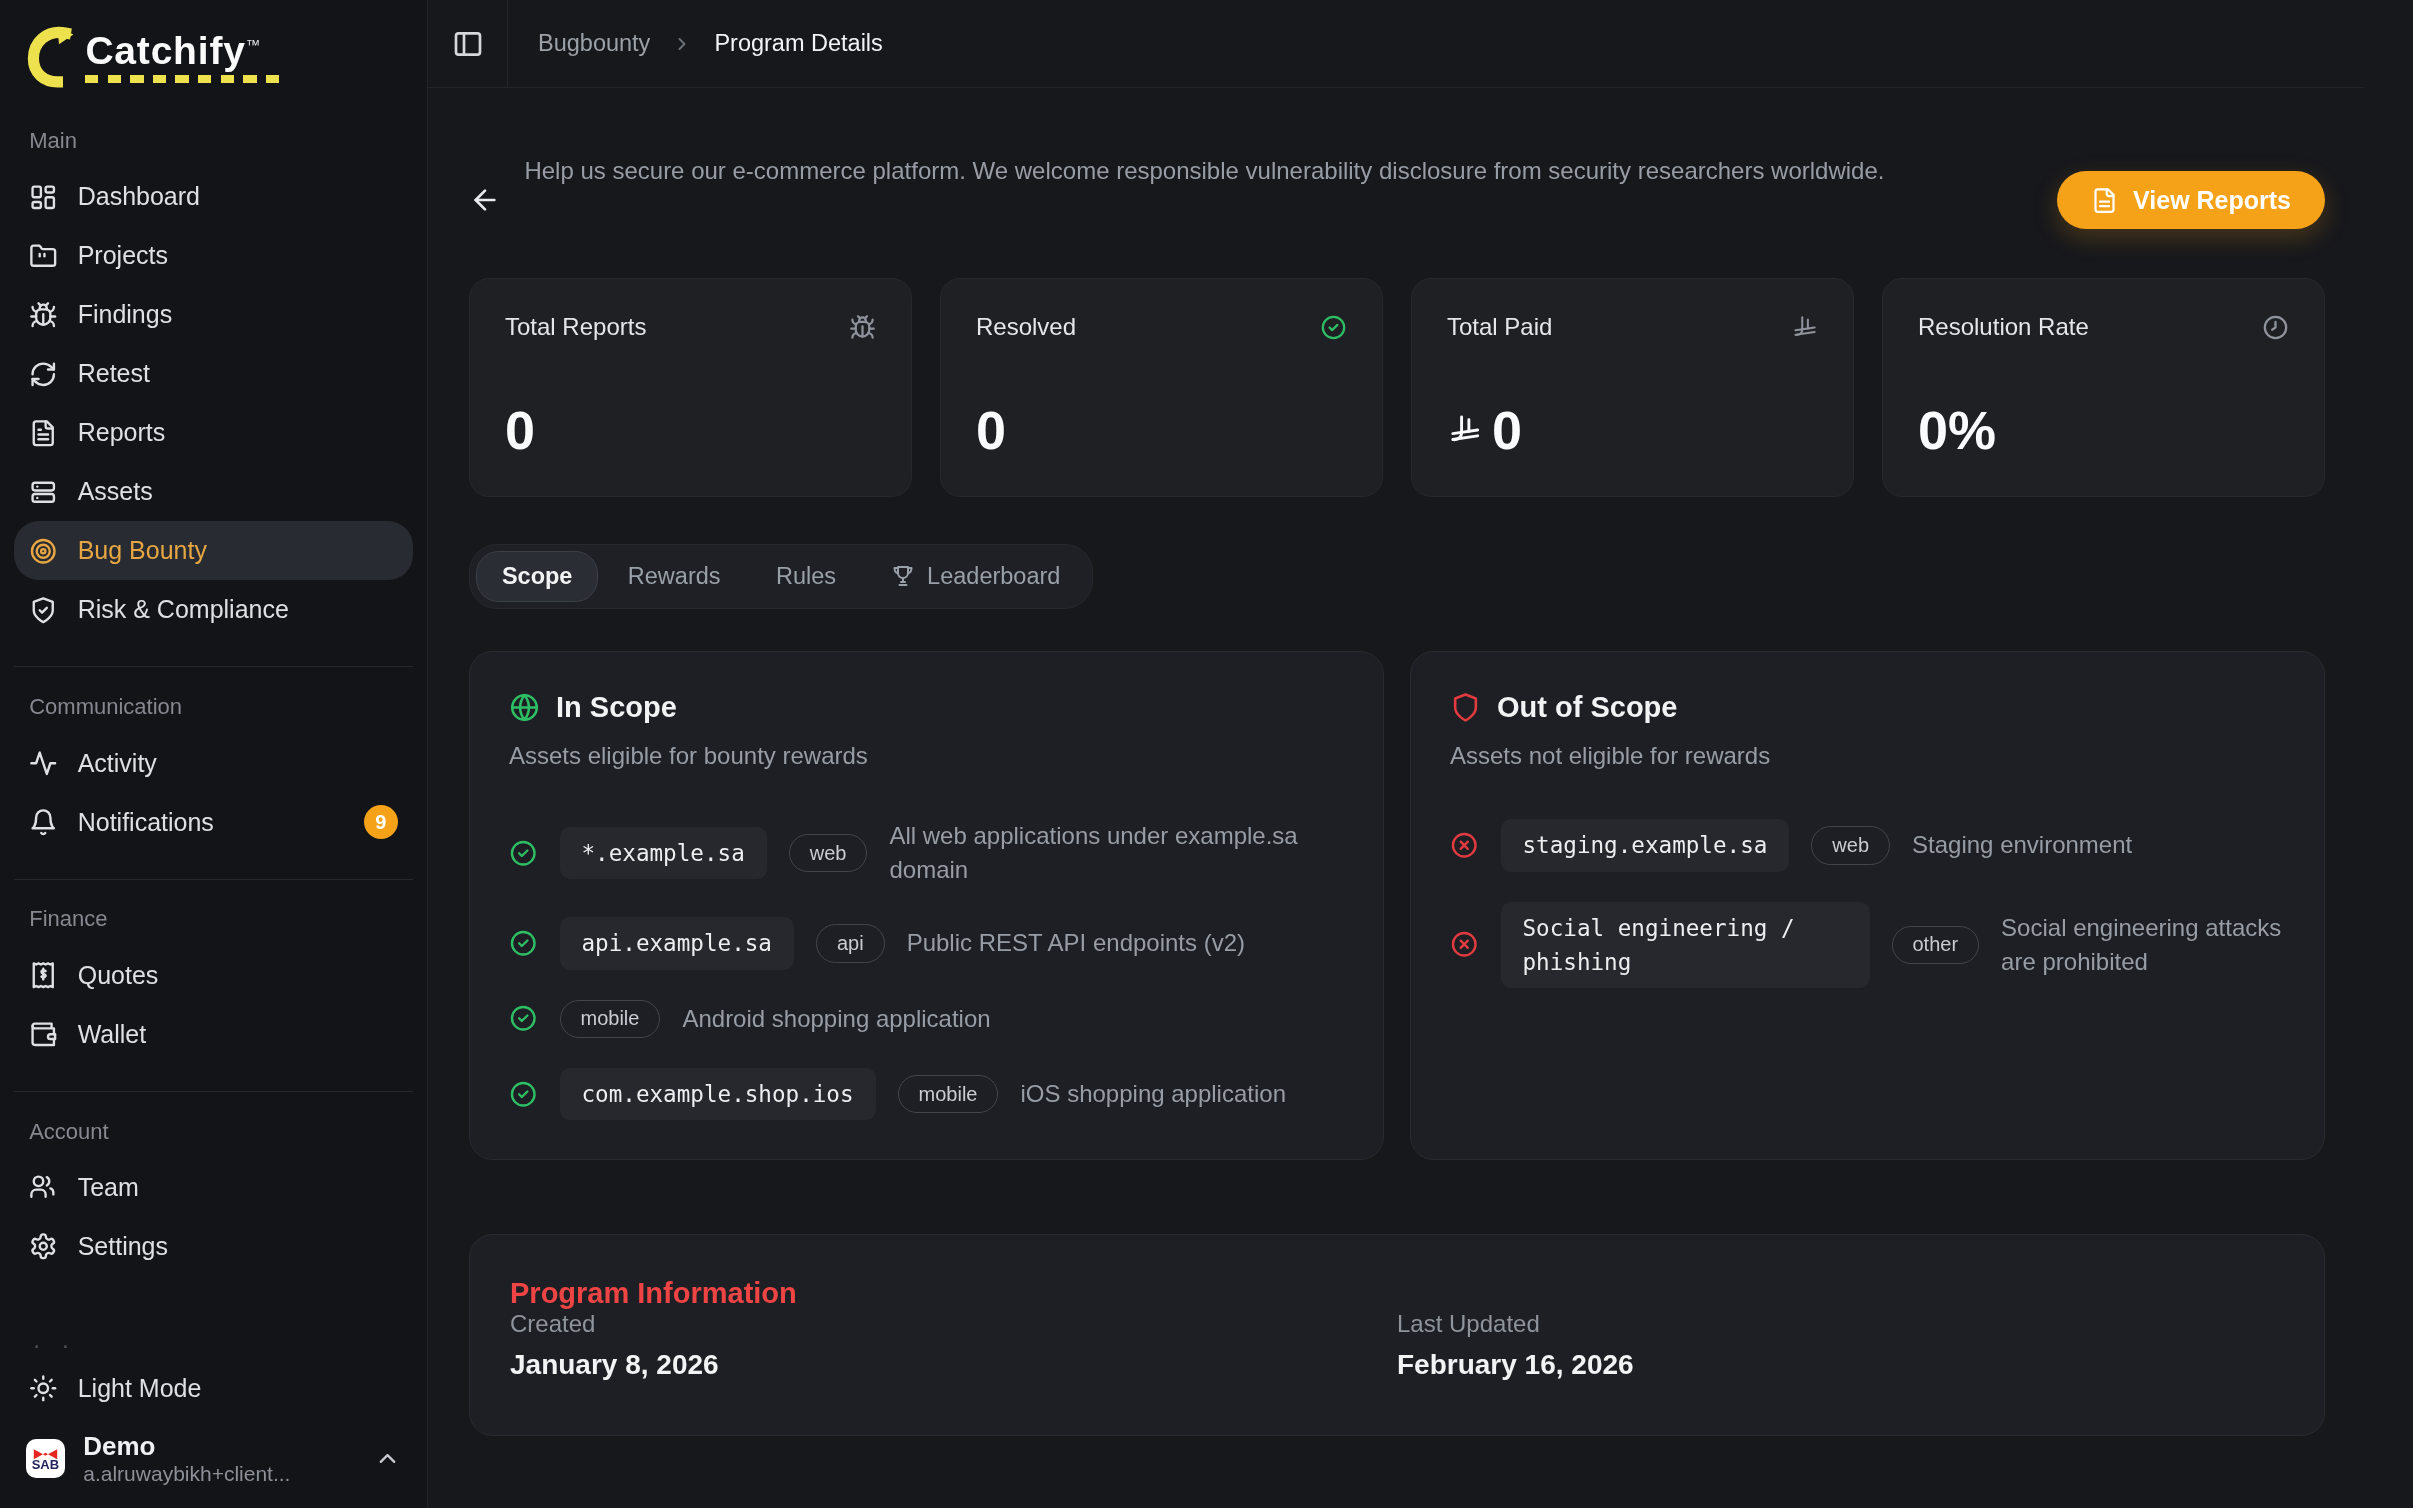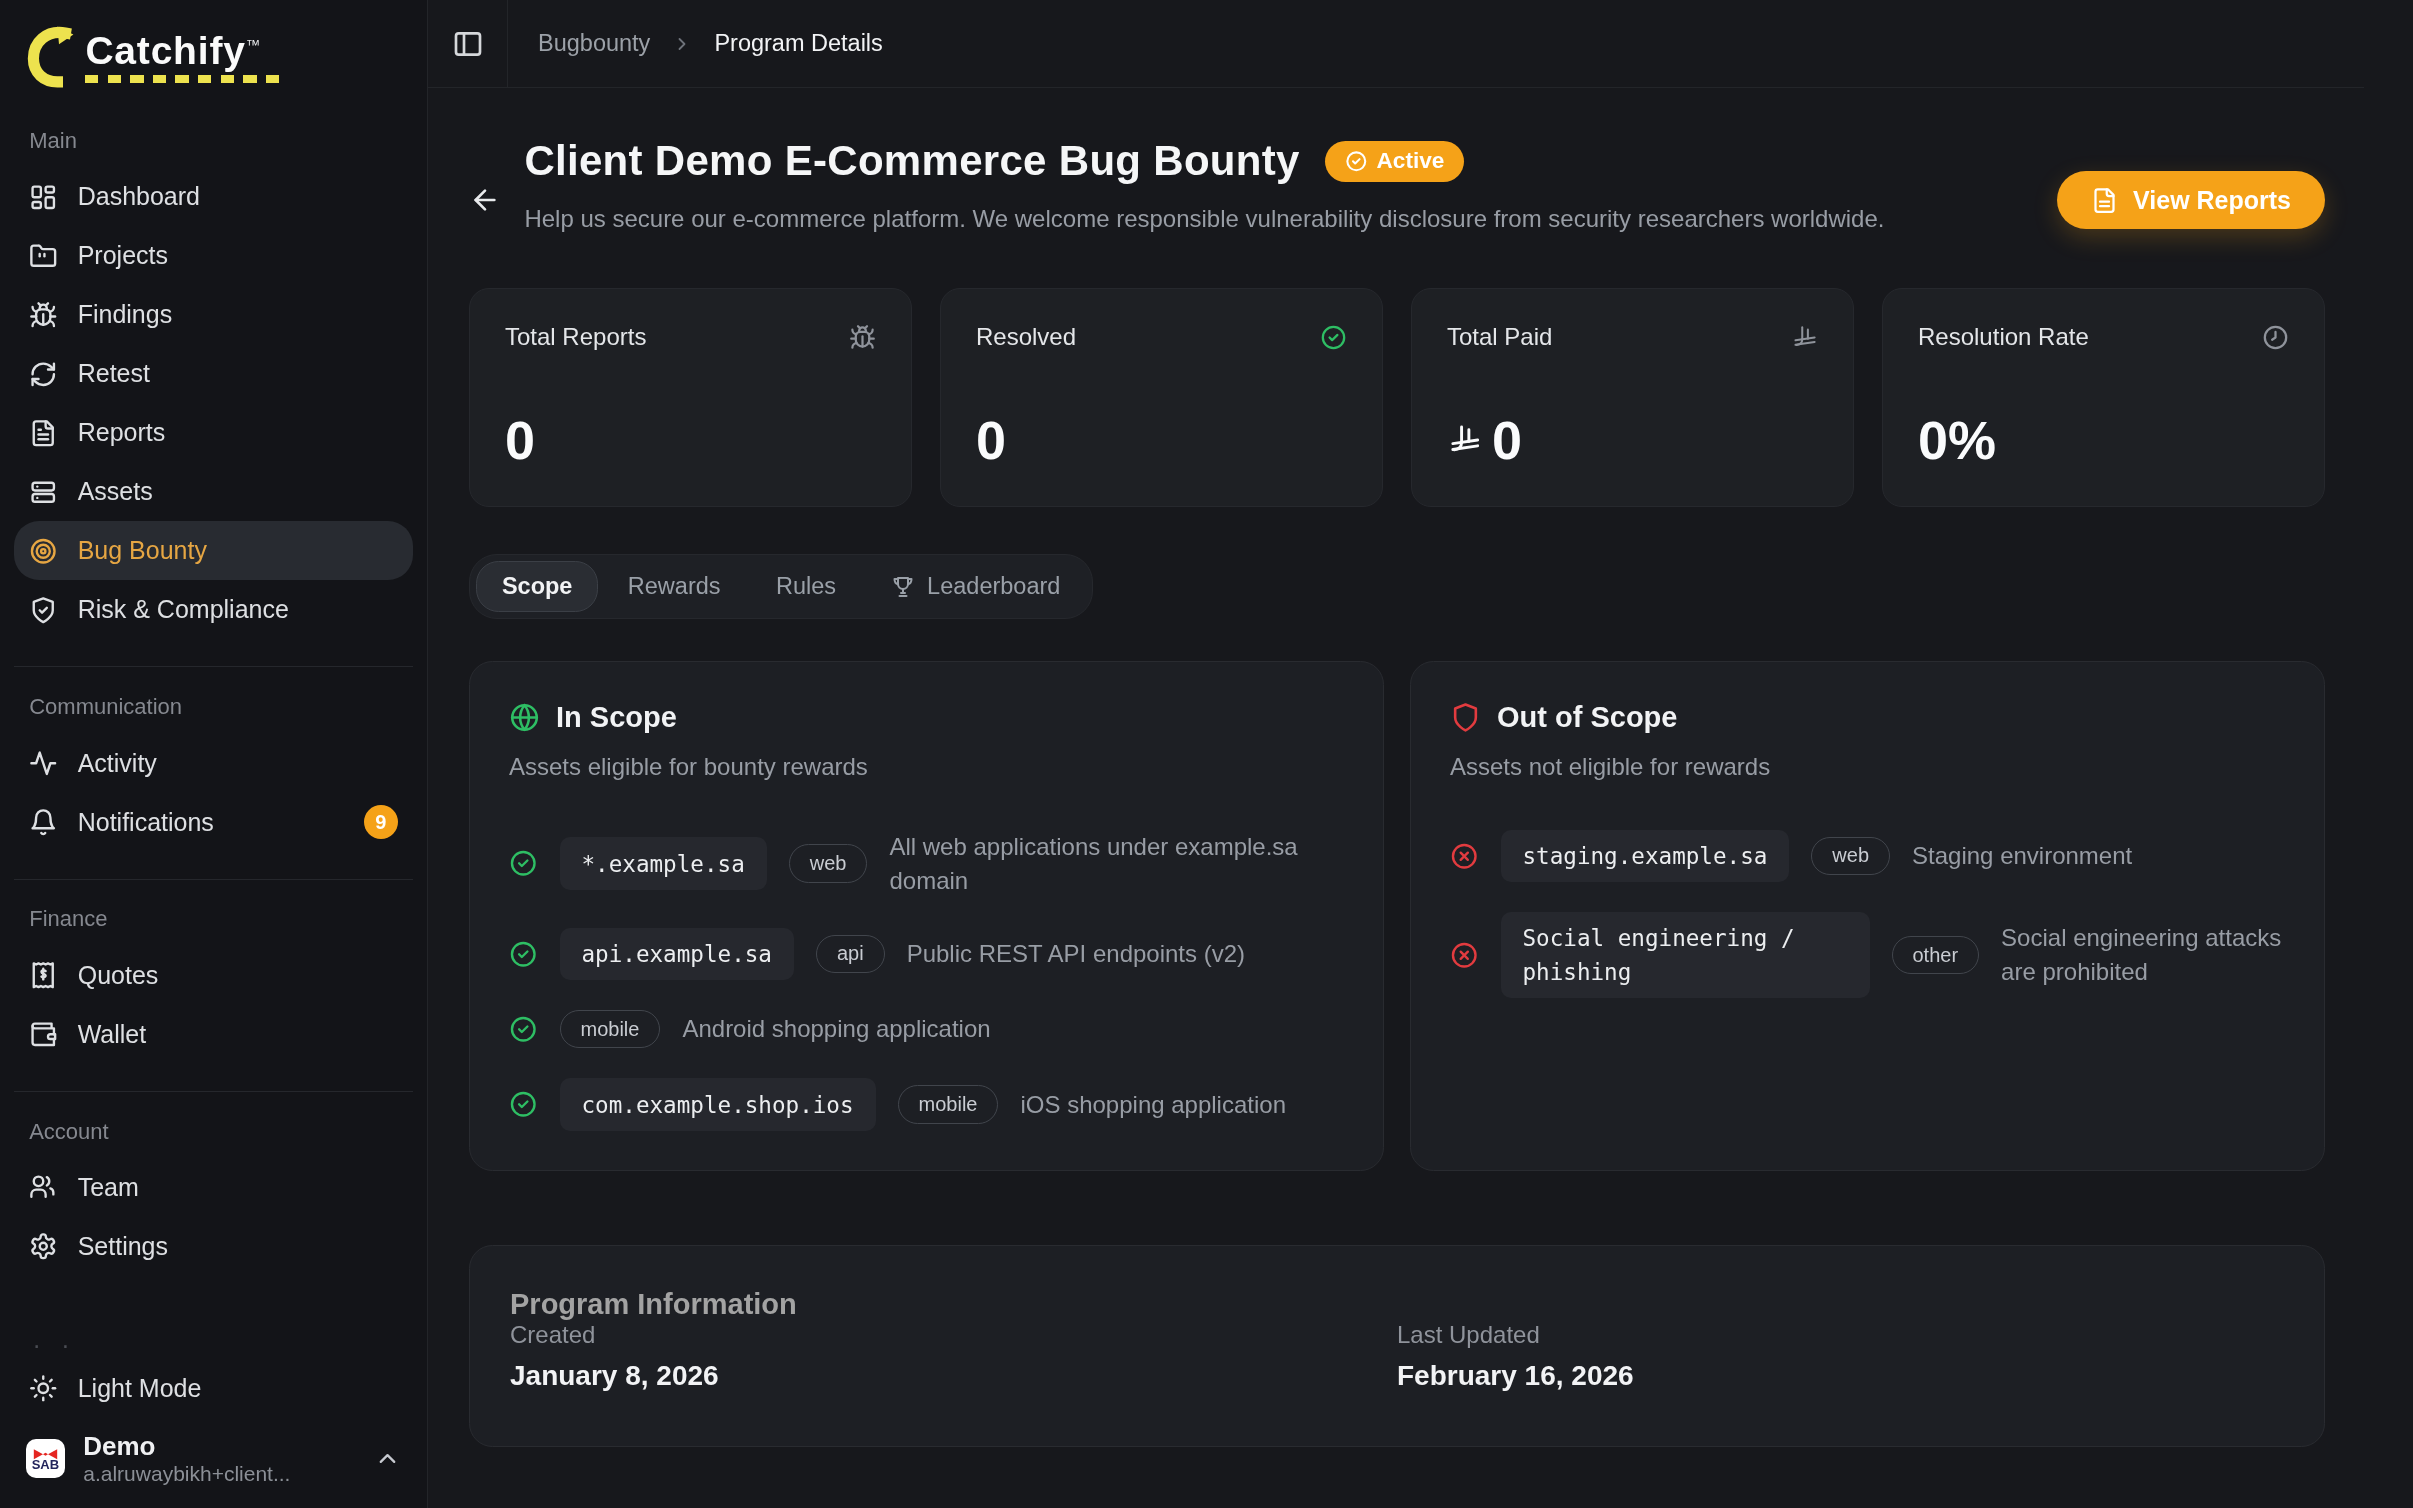--- a/index.html
+++ b/index.html
@@ -106,21 +106,21 @@
   .scope-sub { margin-top:18.4px; font-size:24px; color:#989DA5; }
   .scope-items { margin-top:49px; display:flex; flex-direction:column; gap:30px; }
   .scope-item { display:flex; align-items:center; gap:22px; }
   .mark { width:28.5px; height:28.5px; flex:none; }
   .chip { background:#26282E; border-radius:10px; padding:9.2px 22px;
     font-family:"DejaVu Sans Mono","Liberation Mono",monospace; font-size:22.6px; color:#ECEEF0; max-width:369px; line-height:34px; }
   .type-badge { border:0.8px solid #41454C; border-radius:837px; padding:6.7px 20px; font-size:20px; color:#C9CCD2; flex:none; }
   .scope-desc { font-size:24px; color:#989DA5; line-height:34px; flex:1; min-width:0; }
 
   .program-card { margin-top:74px; background:#1D1F24; border:0.8px solid #292B30; border-radius:23.5px; padding:42px 40px 54px; }
-  .program-title { font-size:29px; font-weight:700; color:#a3a3a3; }
+  .program-title { font-size:29px; font-weight:700; color:#ef4444; }
   .program-fields { display:grid; grid-template-columns:1fr 1fr; }
   .field-label { font-size:24px; color:#8F939B; }
   .field-value { margin-top:11px; font-size:28px; font-weight:600; color:#F2F3F5; }
 </style>
 </head>
 <body>
 
 <div class="app">
 
   <aside class="sidebar">
@@ -331,30 +331,20 @@
 
       
       <div class="header-row">
         <div class="back-btn">
           <svg viewBox="0 0 24 24" fill="none" stroke="currentColor" stroke-width="2" stroke-linecap="round" stroke-linejoin="round">
               <path d="M19 12H5"></path>
               <path d="m12 19-7-7 7-7"></path>
             </svg>
         </div>
         <div class="header-main">
-          <div class="title-row">
-            <h1 class="page-title">Client Demo E-Commerce Bug Bounty</h1>
-            <span class="status-badge">
-              <svg viewBox="0 0 24 24" fill="none" stroke="currentColor" stroke-width="2.2" stroke-linecap="round" stroke-linejoin="round">
-                  <circle cx="12" cy="12" r="9.5"></circle>
-                  <path d="m8.5 12 2.3 2.3 4.7-4.6"></path>
-                </svg>
-              <span>Active</span>
-            </span>
-          </div>
           <p class="description">Help us secure our e-commerce platform. We welcome responsible vulnerability disclosure from security researchers worldwide.</p>
         </div>
         <button class="view-reports">
           <svg viewBox="0 0 24 24" fill="none" stroke="currentColor" stroke-width="2" stroke-linecap="round" stroke-linejoin="round">
               <path d="M15 2H6a2 2 0 0 0-2 2v16a2 2 0 0 0 2 2h12a2 2 0 0 0 2-2V7Z"></path>
               <path d="M14 2v4a2 2 0 0 0 2 2h4"></path>
               <path d="M16 13H8"></path>
               <path d="M16 17H8"></path>
             </svg>
           <span>View Reports</span>

